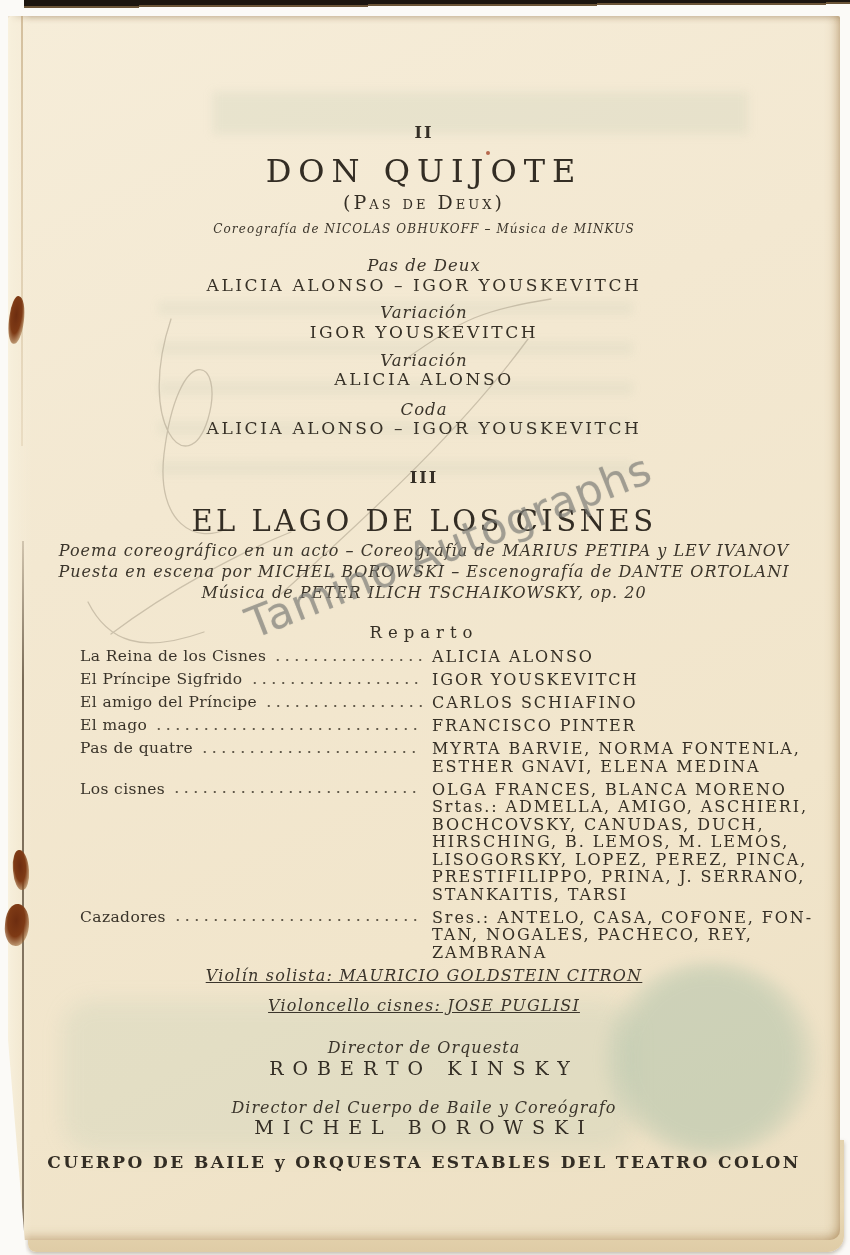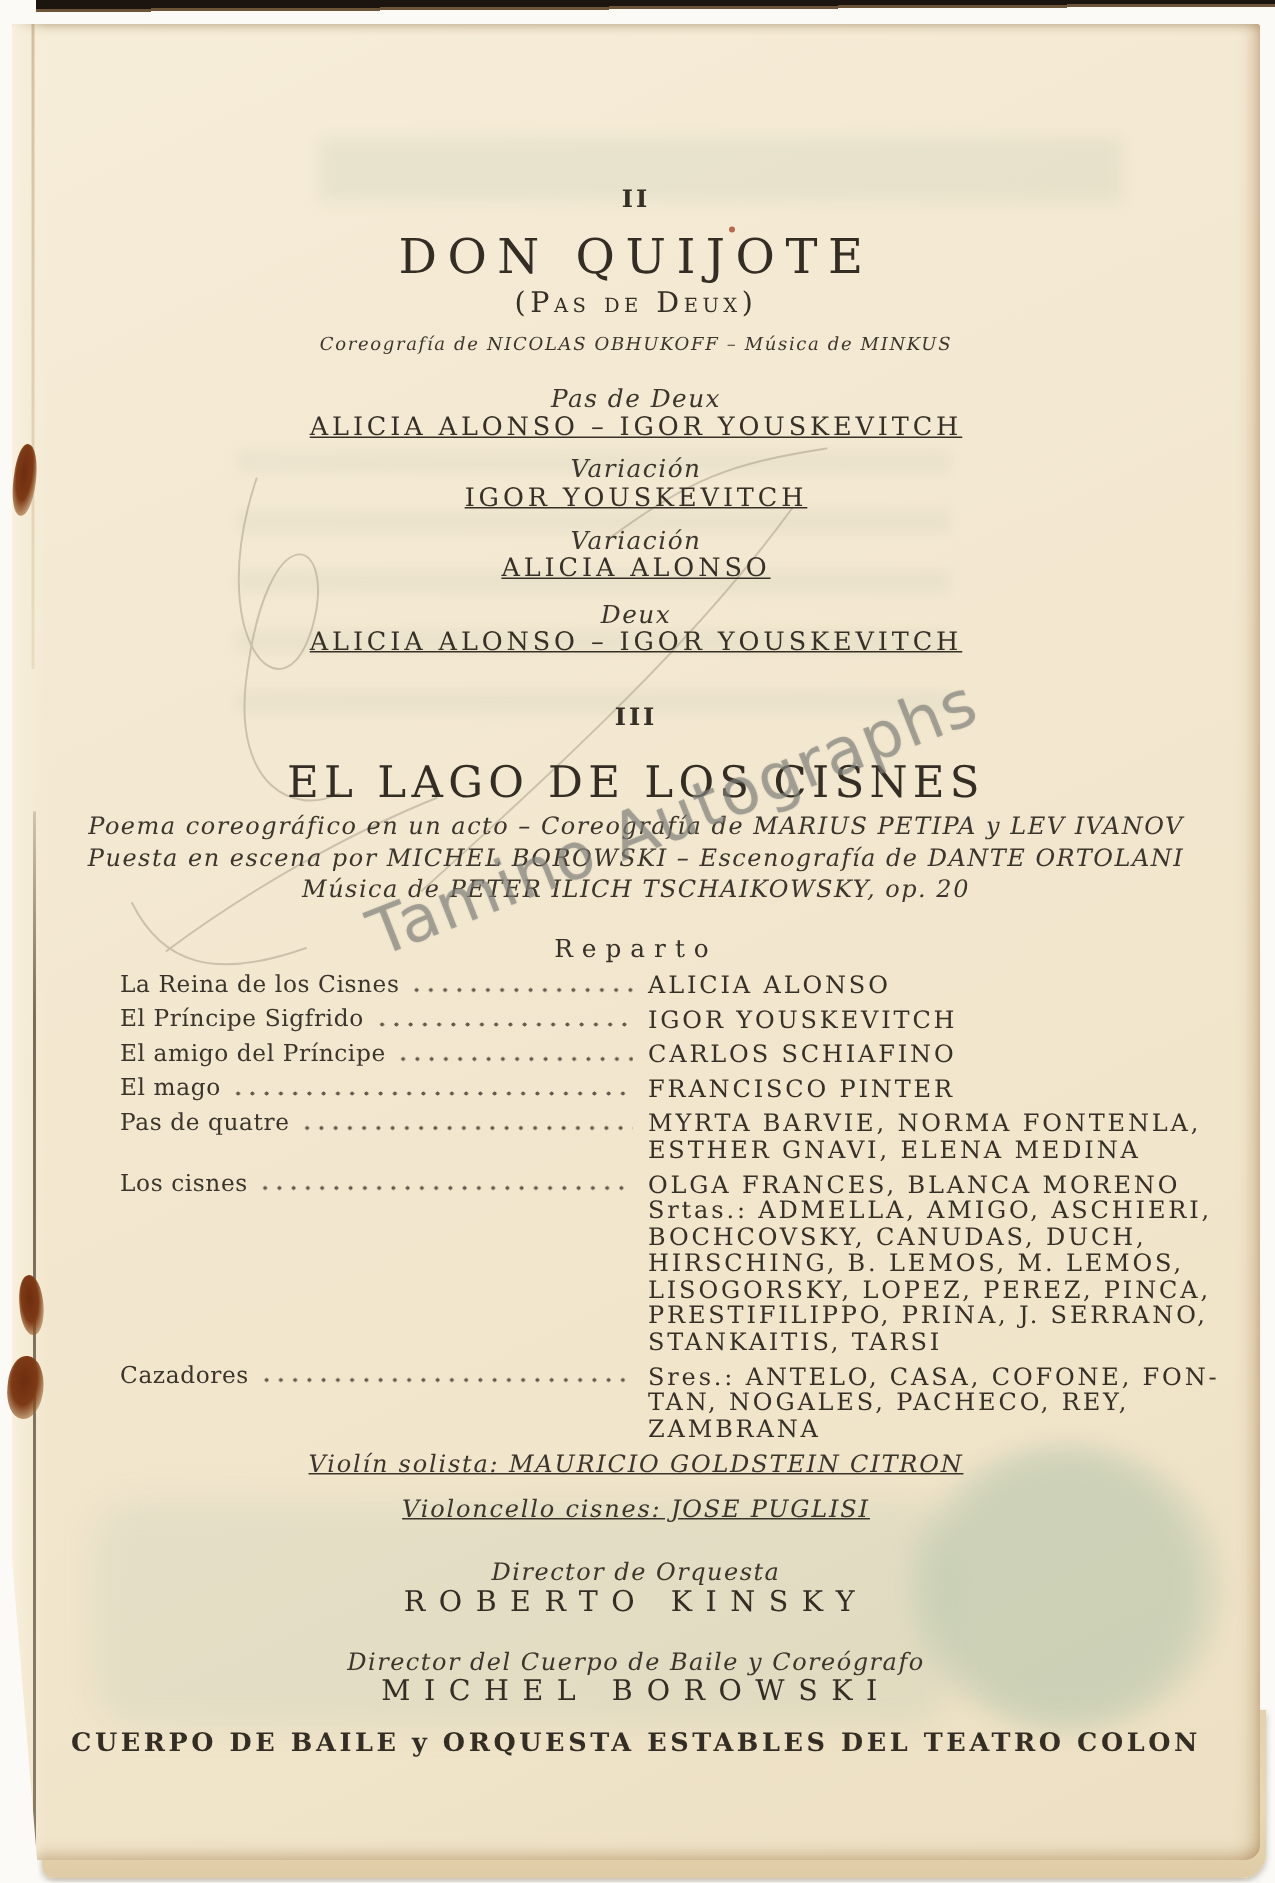--- a/index.html
+++ b/index.html
@@ -84,21 +84,21 @@
     white-space:nowrap; pointer-events:none;
   }
   
   .content { position:absolute; left:0; top:0; width:100%; height:100%; z-index:3; }
   .cline { position:absolute; left:20px; width:792px; text-align:center; white-space:nowrap; }
   .roman   { font-size:16px; font-weight:bold; letter-spacing:2px; color:#352f26; }
   .h-title { font-size:32px; letter-spacing:7px; color:#332d24; }
   .h-sub   { font-size:19px; font-variant:small-caps; letter-spacing:3px; color:#352f26; }
   .italic-credit { font-style:italic; font-size:12px; letter-spacing:1.1px; color:#3b352b; }
   .mv-label { font-style:italic; font-size:16.5px; letter-spacing:1px; color:#3b352b; }
-  .mv-names { font-size:17px; letter-spacing:2.6px; color:#363026;text-decoration:underline; }
+  .mv-names { font-size:17px; letter-spacing:2.6px; color:#363026; }
   .h-title2 { font-size:29px; letter-spacing:3.5px; color:#332d24; }
   .reparto  { font-size:16.5px; letter-spacing:6px; color:#363026; }
   .credits3 { position:absolute; left:20px; top:524px; width:792px; text-align:center;
     font-style:italic; font-size:16px; letter-spacing:1px; line-height:21px; color:#3b352b; }
   .credits3 div { white-space:nowrap; }
   
   .cast { position:absolute; left:72px; top:632px; width:728px; }
   .cast-row { display:flex; align-items:flex-start; line-height:17.5px; margin-bottom:5.5px; }
   .role-cell { flex:0 0 352px; display:flex; align-items:center; font-size:15.5px;
     letter-spacing:.4px; color:#3a342a; white-space:nowrap; }
@@ -144,21 +144,21 @@
 
     <div class="cline mv-label" style="top:240px">Pas de Deux</div>
     <div class="cline mv-names" style="top:259px">ALICIA ALONSO – IGOR YOUSKEVITCH</div>
 
     <div class="cline mv-label" style="top:287px">Variación</div>
     <div class="cline mv-names" style="top:306px">IGOR YOUSKEVITCH</div>
 
     <div class="cline mv-label" style="top:335px">Variación</div>
     <div class="cline mv-names" style="top:353px">ALICIA ALONSO</div>
 
-    <div class="cline mv-label" style="top:384px">Deux</div>
+    <div class="cline mv-label" style="top:384px">Coda</div>
     <div class="cline mv-names" style="top:402px">ALICIA ALONSO – IGOR YOUSKEVITCH</div>
 
     <div class="cline roman" style="top:452px">III</div>
     <div class="cline h-title2" style="top:488px">EL LAGO DE LOS CISNES</div>
 
     <div class="credits3">
       <div>Poema coreográfico en un acto – Coreografía de MARIUS PETIPA y LEV IVANOV</div>
       <div>Puesta en escena por MICHEL BOROWSKI – Escenografía de DANTE ORTOLANI</div>
       <div>Música de PETER ILICH TSCHAIKOWSKY, op. 20</div>
     </div>

